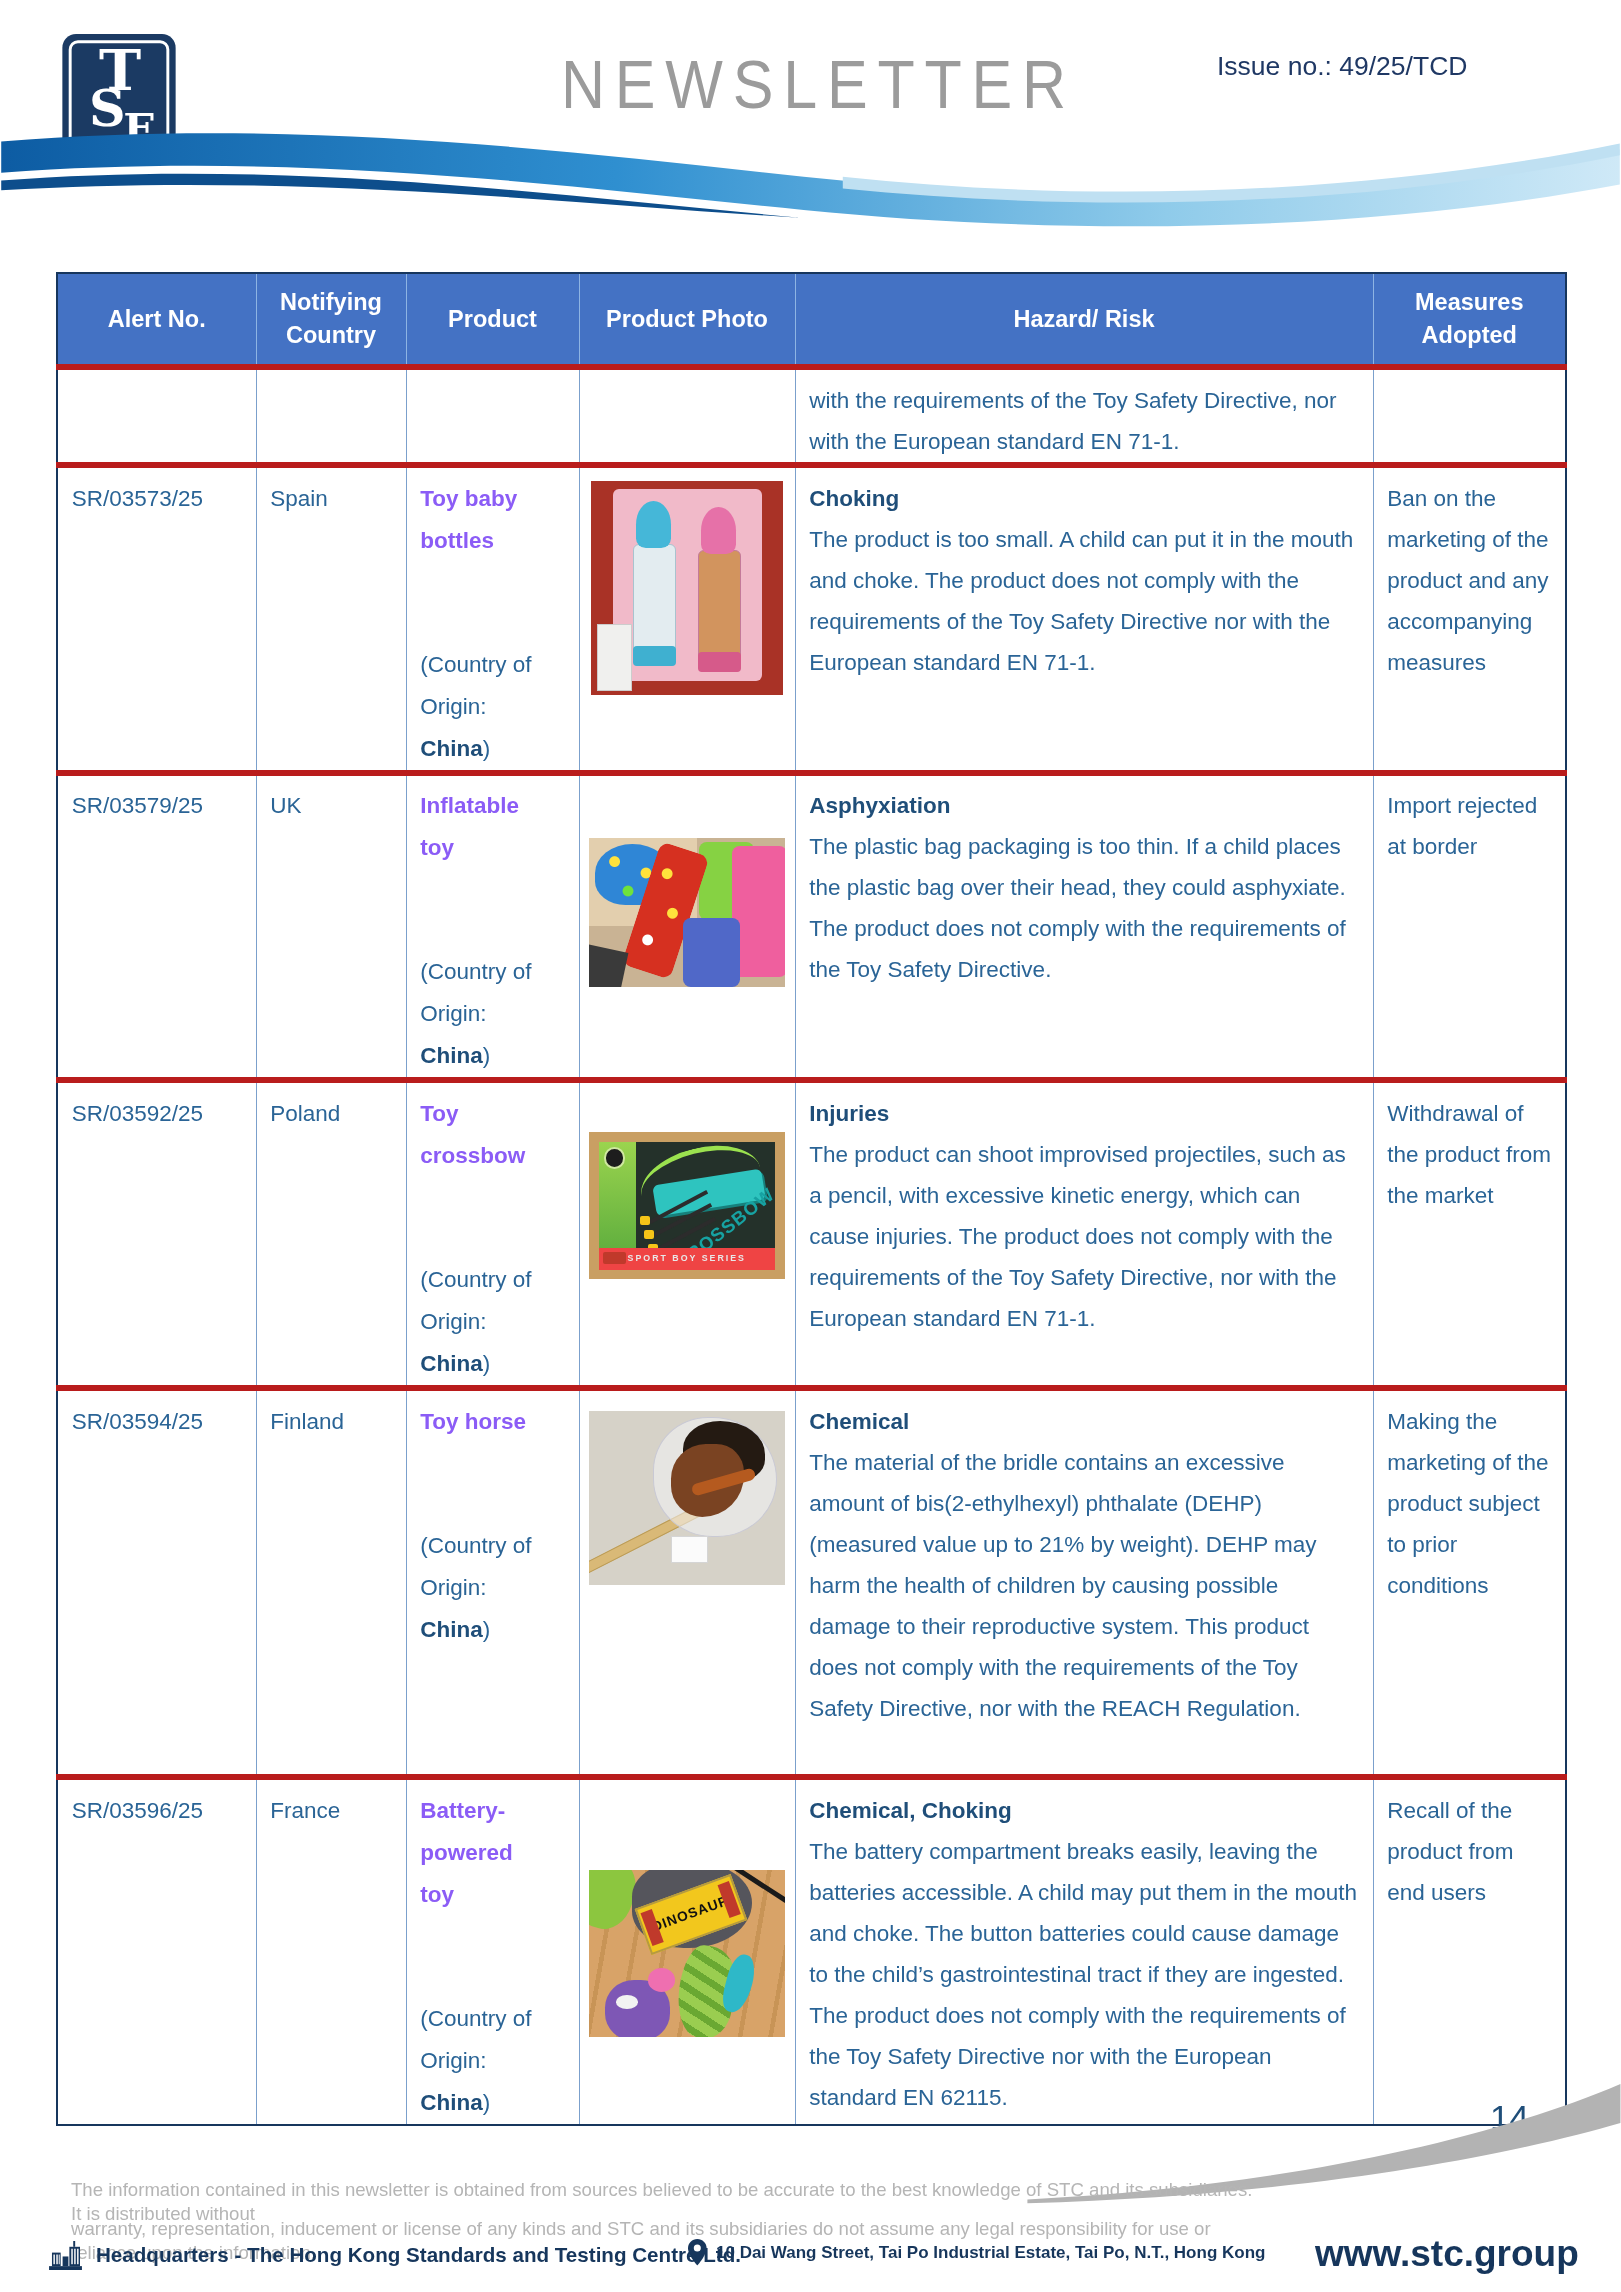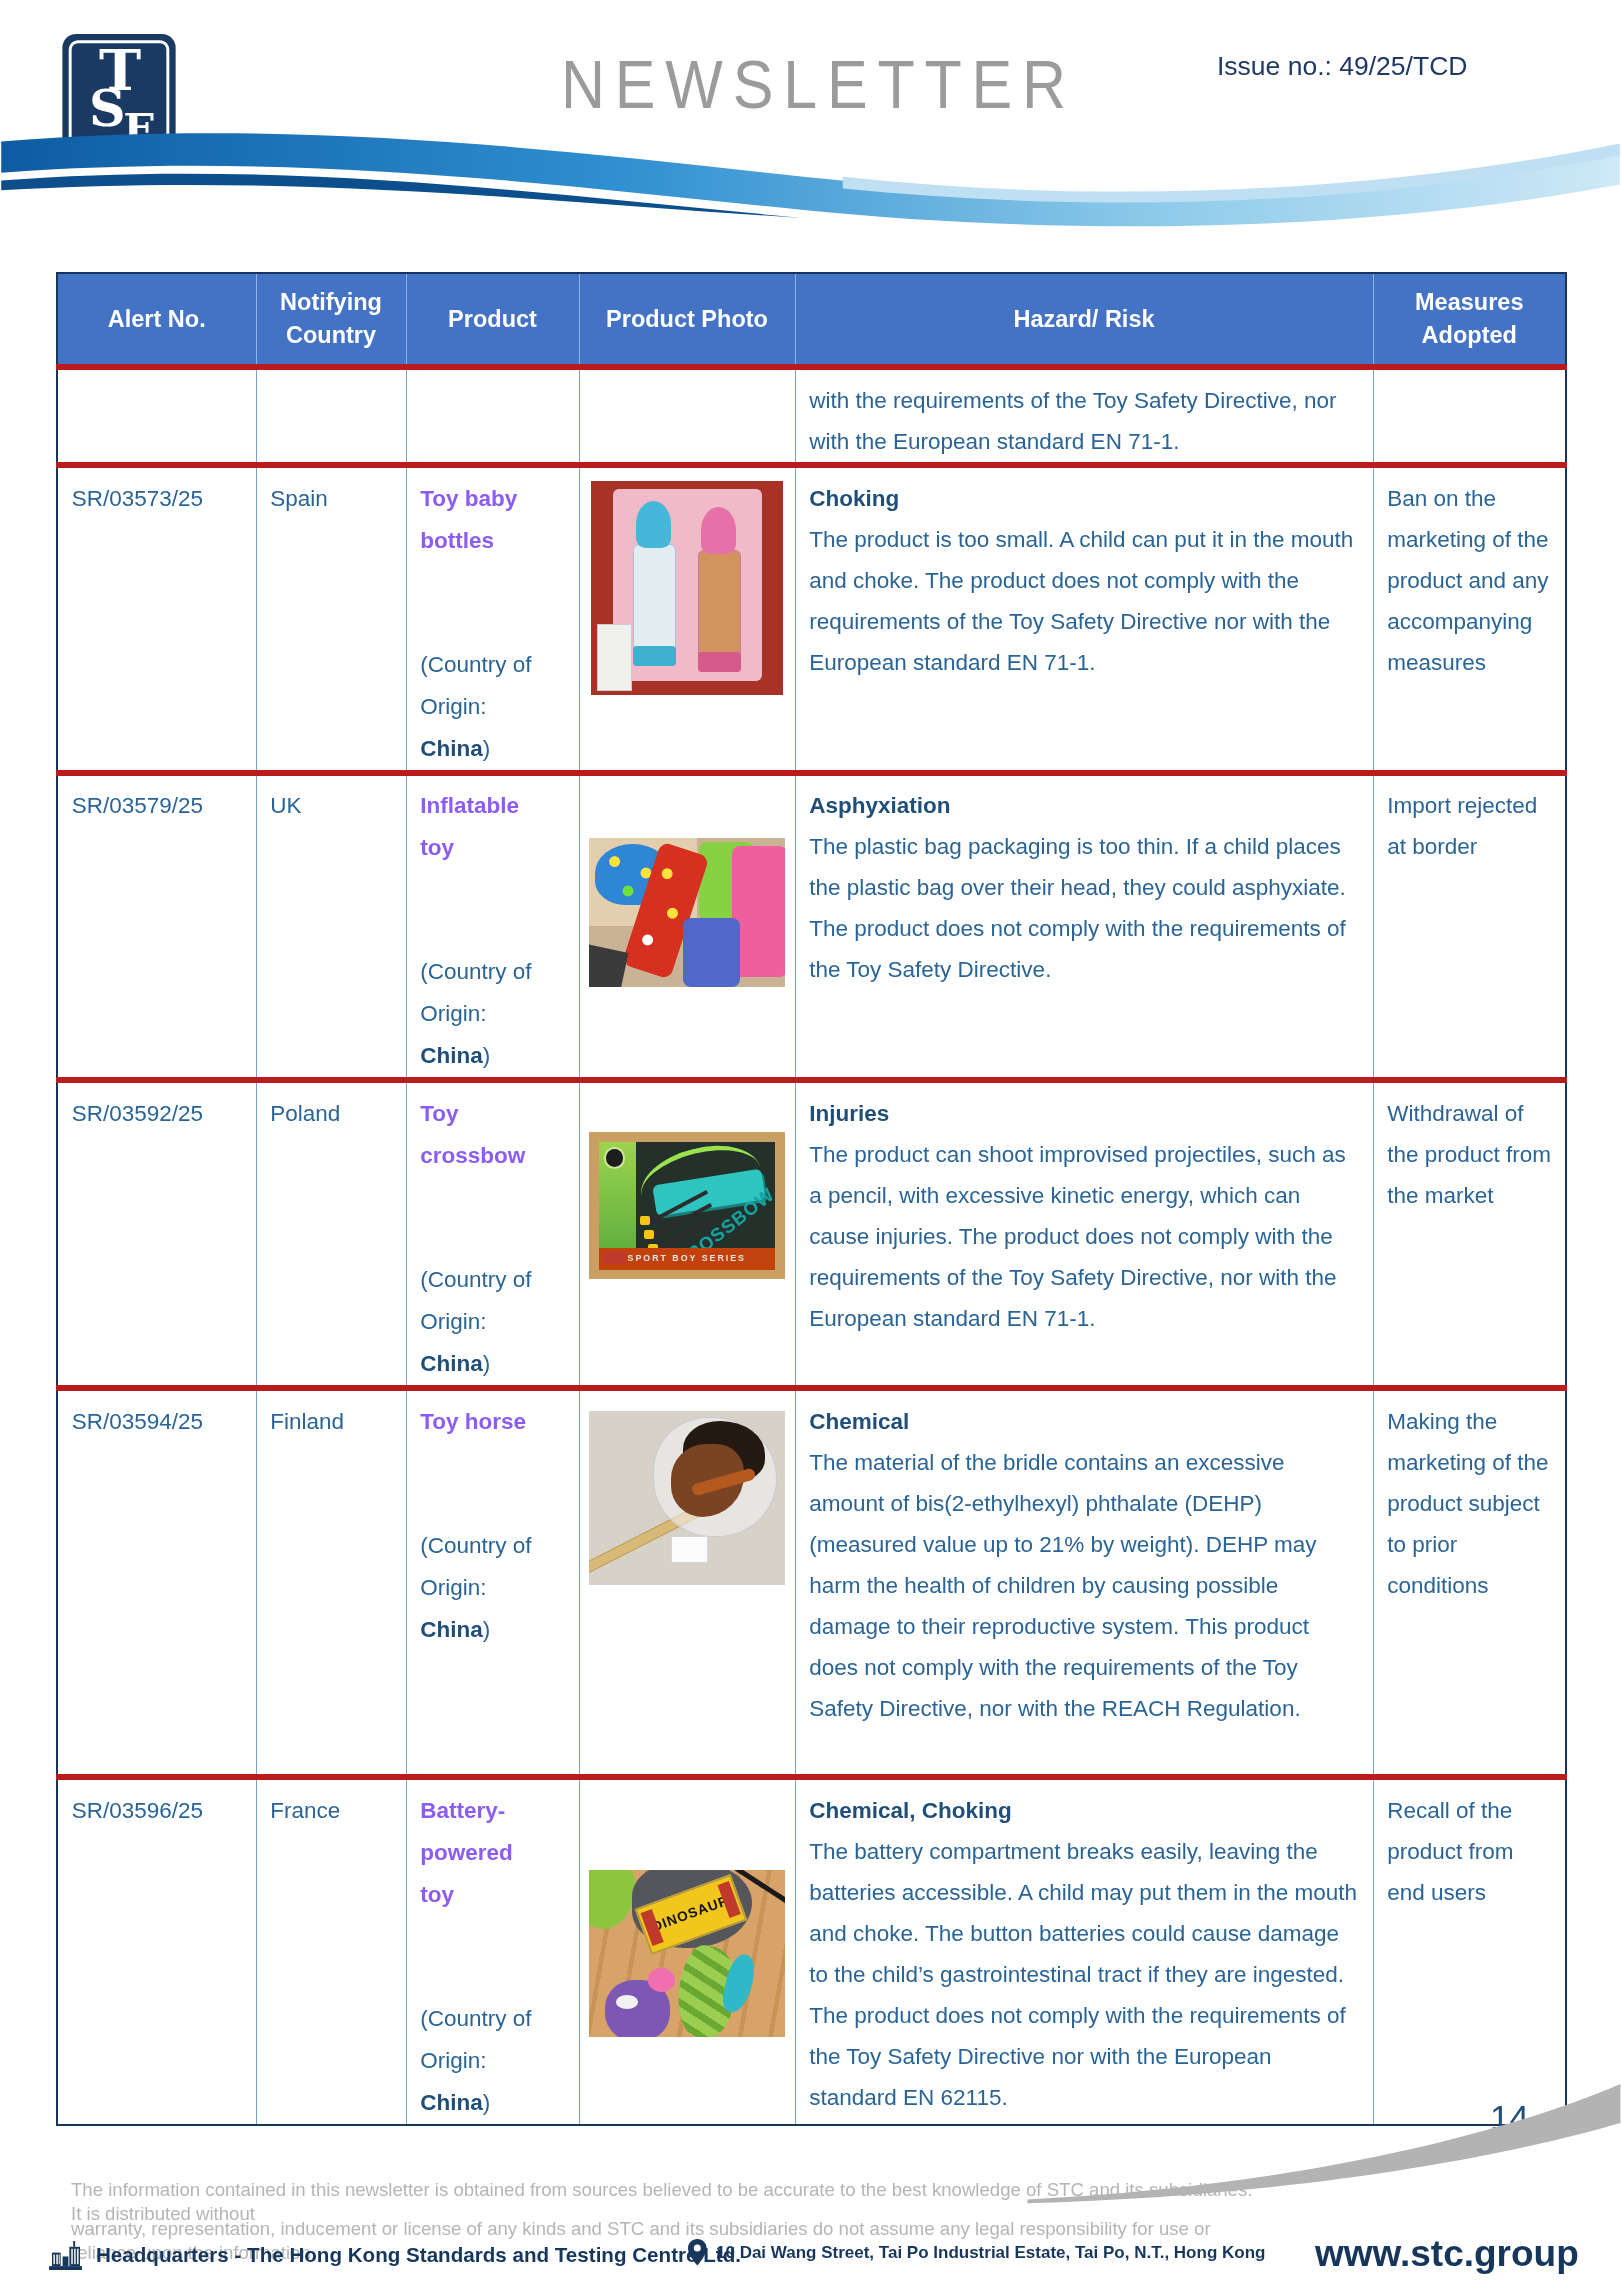--- a/index.html
+++ b/index.html
@@ -62,21 +62,21 @@
   .inf-dark{left:-7.8px;top:110px;width:43px;height:47px;background:#3a3a3a;transform:rotate(12deg);}
 
   .ph-crossbow{width:196px;height:147px;margin-top:43px;background:#c99f63;}
   .cb-in{left:9.8px;top:9.8px;width:176px;height:127px;background:#24312a;}
   .cb-left{left:9.8px;top:9.8px;width:37px;height:127px;background:linear-gradient(#9bd44e,#57a93c);}
   .cb-logo{left:14.7px;top:14.7px;width:17.6px;height:17.6px;background:#1d1d1d;border-radius:50%;border:2px solid #cfe8a0;}
   .cb-bow{left:51px;top:15.7px;width:122px;height:63px;border-top:5.9px solid #9be24f;border-radius:50%;transform:rotate(-14deg);}
   .cb-body{left:65px;top:45px;width:110px;height:31px;background:#2ec4bf;border-radius:5.9px;transform:rotate(-9deg);box-shadow:2px 2.9px 0 #17807c;}
   .cb-arrow{width:65px;height:3.9px;background:#2c2c2c;transform:rotate(-28deg);}
   .cb-tip{width:9.8px;height:8.8px;background:#f5c518;border-radius:2px;}
-  .cb-strip{left:9.8px;top:116px;width:176px;height:21.6px;background:#c2410c;color:#e8e8e8;
+  .cb-strip{left:9.8px;top:116px;width:176px;height:21.6px;background:#ef4444;color:#e8e8e8;
             font-size:8.8px;letter-spacing:2px;text-align:center;line-height:21.6px;font-weight:bold;}
   .cb-word{right:0px;top:76px;color:#17a2a2;font-weight:bold;font-size:18.6px;transform:rotate(-38deg);letter-spacing:1px;}
   .cb-redlogo{left:13.7px;top:120px;width:23.5px;height:11.8px;background:#c0392b;border-radius:2px;}
 
   .ph-horse{width:196px;height:174px;margin-top:13.7px;background:#d6d2c8;}
   .hh-bag{right:7.8px;top:5.9px;width:122px;height:118px;background:rgba(244,244,248,0.55);
           border:1px solid #c9c9d4;border-radius:46% 54% 50% 50%;}
   .hh-mane{right:19.6px;top:9.8px;width:82px;height:61px;background:#241a12;border-radius:50% 60% 40% 50%;}
   .hh-head{right:41px;top:33px;width:73px;height:73px;background:#7a4322;border-radius:50% 40% 60% 45%;}
   .hh-rein{right:29px;top:65px;width:65px;height:11.8px;background:#b55a1f;border-radius:5.9px;transform:rotate(-16deg);}

